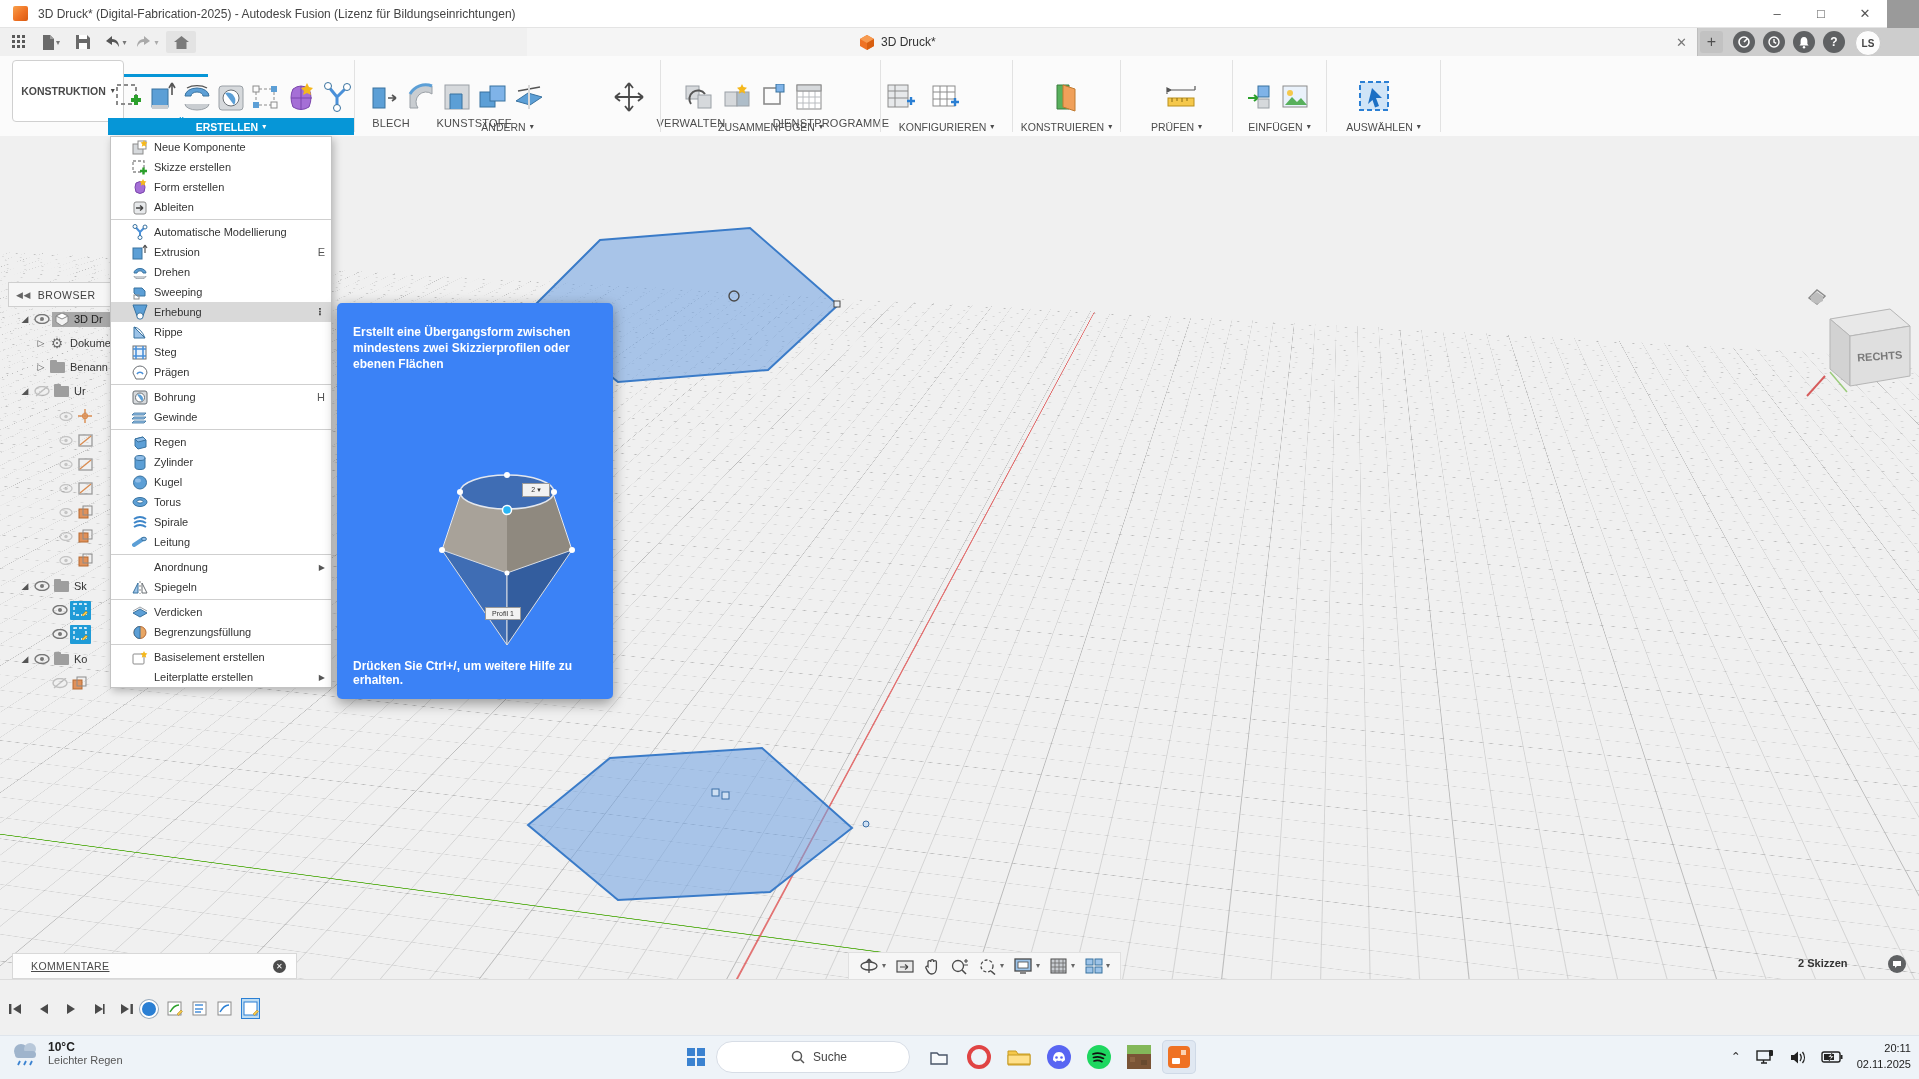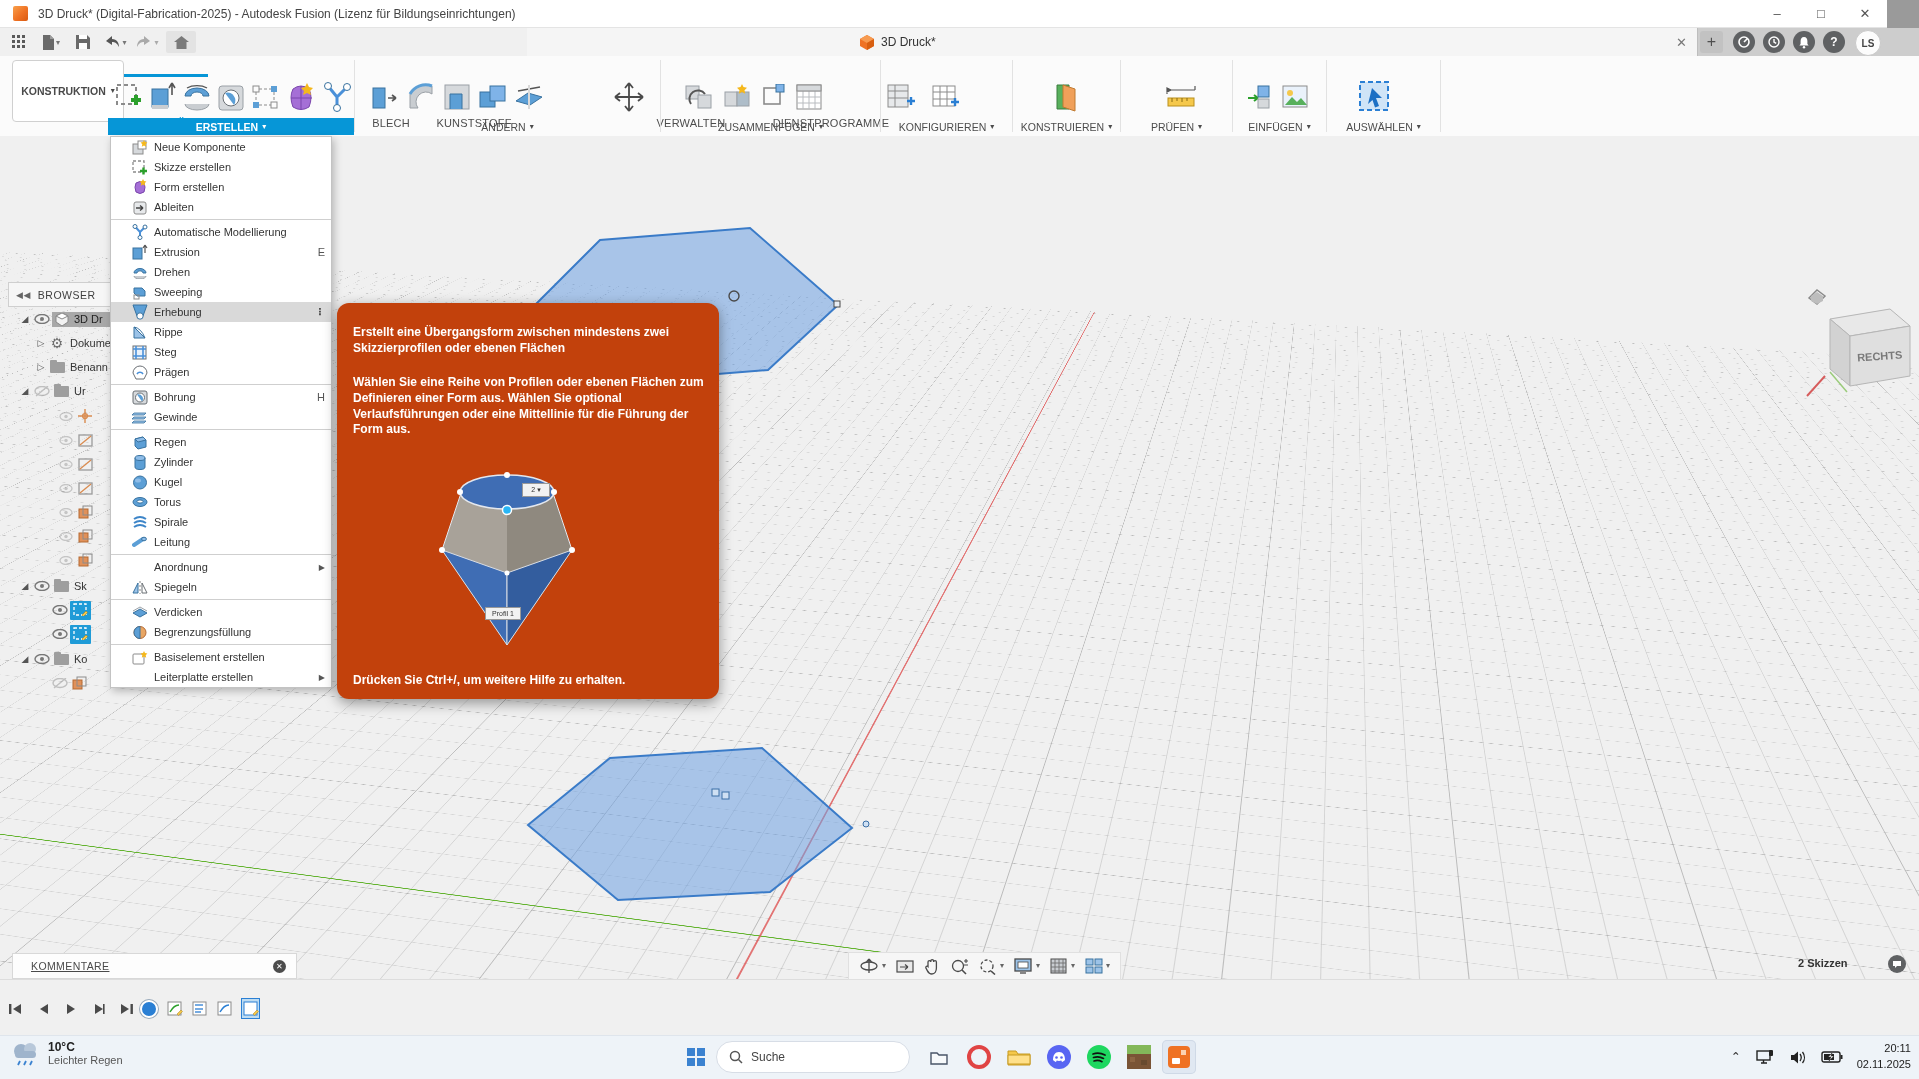--- a/index.html
+++ b/index.html
@@ -74,21 +74,21 @@
   .mi.hl{background:#d9d9d9;}
   .mic{width:17px;height:15px;margin:0 6px 0 16px;display:flex;align-items:center;justify-content:center;flex:0 0 auto;}
   .mic svg{display:block;}
   .milab{flex:1 1 auto;white-space:nowrap;overflow:hidden;}
   .mshort{color:#555;margin-left:8px;}
   .msub{font-size:8px;color:#555;margin-left:8px;}
   .mdots{color:#444;font-weight:bold;letter-spacing:0;font-size:10px;line-height:.6;}
   .msep{height:1px;background:#cfcfcf;margin:2px 0;}
 
   
-  #tooltip{left:337px;top:303px;width:382px;height:396px;background:#c2410c;border-radius:12px;
+  #tooltip{left:337px;top:303px;width:276px;height:396px;background:#3b82f6;border-radius:5px;
            box-shadow:0 4px 14px rgba(0,0,0,.4);color:#fff;z-index:50;}
   #tooltip .tpad{position:absolute;left:16px;right:14px;top:24px;font-size:12px;font-weight:bold;line-height:1.32;}
   #tooltip .tfoot{position:absolute;left:16px;bottom:12px;font-size:12px;font-weight:bold;}
   #loftpic{position:absolute;left:60px;top:152px;width:220px;height:210px;}
   .minichip{position:absolute;background:#f2f2f2;border:1px solid #999;color:#333;font-size:7px;
             display:flex;align-items:center;justify-content:center;}
 
   
   #bottomstrip{left:0;top:979px;width:1919px;height:56px;background:#f0f0f0;border-top:1px solid #dddddd;}
   #comments{left:12px;top:953px;width:283px;height:24px;background:#fdfdfd;border:1px solid #d8d8d8;
@@ -104,21 +104,21 @@
   #gear-br{left:1884px;top:1037px;font-size:16px;color:#6b6b6b;}
 
   
   #taskbar{left:0;top:1035px;width:1919px;height:44px;background:#eef3f8;border-top:1px solid #dfe5ec;}
   #weather{left:10px;top:1040px;display:flex;align-items:center;gap:8px;}
   #weather .wt1{font-size:12px;font-weight:bold;color:#222;}
   #weather .wt2{font-size:11px;color:#555;}
   .tbicon{width:34px;height:34px;margin:0 3px;border-radius:5px;display:flex;align-items:center;justify-content:center;}
   .tbicon.activeapp{background:#e0e8f2;box-shadow:inset 0 0 0 1px #cfd9e6;}
   #searchpill{width:180px;height:30px;background:#ffffff;border:1px solid #d7dde6;border-radius:16px;
-              display:flex;align-items:center;gap:8px;padding-left:12px;font-size:12px;color:#444;}
+              display:flex;align-items:center;gap:8px;padding-left:12px;font-size:12px;color:#444;justify-content:center;}
   #tray{right:8px;top:1038px;position:absolute;display:flex;align-items:center;gap:14px;height:38px;color:#222;}
   #clock{font-size:11px;color:#1c1c1c;text-align:right;line-height:1.45;}
 </style>
 </head>
 <body>
 
 <div id="titlebar" class="abs flex">
   <div class="tlogo"></div>
   <div class="ttext">3D Druck* (Digital-Fabrication-2025) - Autodesk Fusion (Lizenz für Bildungseinrichtungen)</div>
   <div style="margin-left:auto;display:flex;">
@@ -919,21 +919,20 @@
   </div>
   <div class="mi">
     <span class="mic"></span>
     <span class="milab">Leiterplatte erstellen</span>
     <span class="msub">▶</span>
   </div>
 </div>
 
 <div id="tooltip" class="abs">
   <div class="tpad" style="top:22px;">Erstellt eine Übergangsform zwischen mindestens zwei Skizzierprofilen oder ebenen Flächen</div>
-  <div class="tpad" style="top:72px;">Wählen Sie eine Reihe von Profilen oder ebenen Flächen zum Definieren einer Form aus. Wählen Sie optional Verlaufsführungen oder eine Mittellinie für die Führung der Form aus.</div>
   <div id="loftpic">
     <svg width="220" height="210">
       <polygon points="45,95 110,75 175,95 110,190" fill="#bdb8ae"></polygon>
       <path d="M45 95 L65 35 L110 48 L110 190 Z" fill="#a8a299"></path>
       <path d="M175 95 L155 35 L110 48 L110 190 Z" fill="#8f897f"></path>
       <polygon points="45,95 110,118 110,190" fill="#3f6db4" stroke="#d8dde5" stroke-width="1"></polygon>
       <polygon points="175,95 110,118 110,190" fill="#335d9e" stroke="#d8dde5" stroke-width="1"></polygon>
       <ellipse cx="110" cy="37" rx="47" ry="17" fill="#3f6db4" stroke="#e3e7ee" stroke-width="1.5"></ellipse>
       <path d="M45 95 L65 35 M175 95 L155 35" stroke="#e3e7ee" stroke-width="1"></path>
       <circle cx="63" cy="37" r="3" fill="#fff"></circle>

